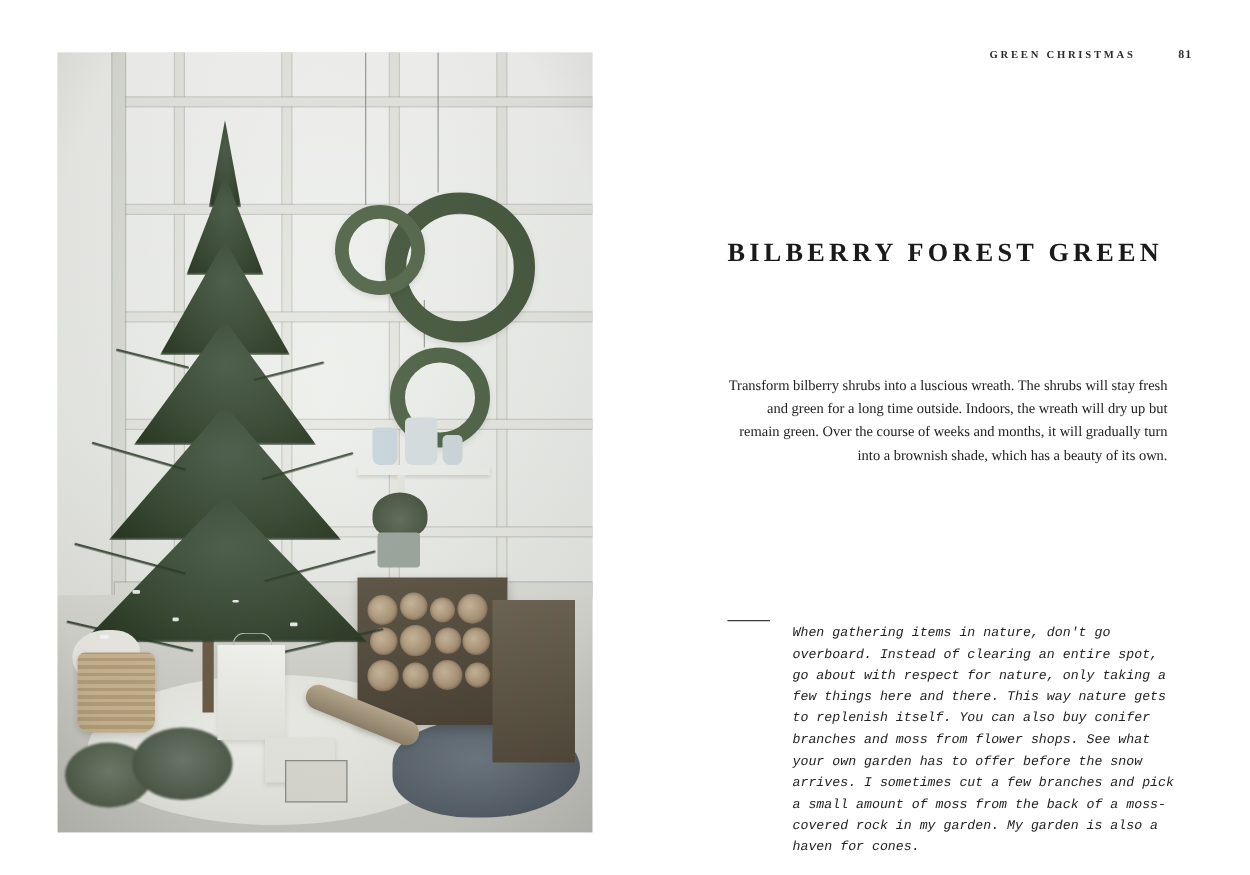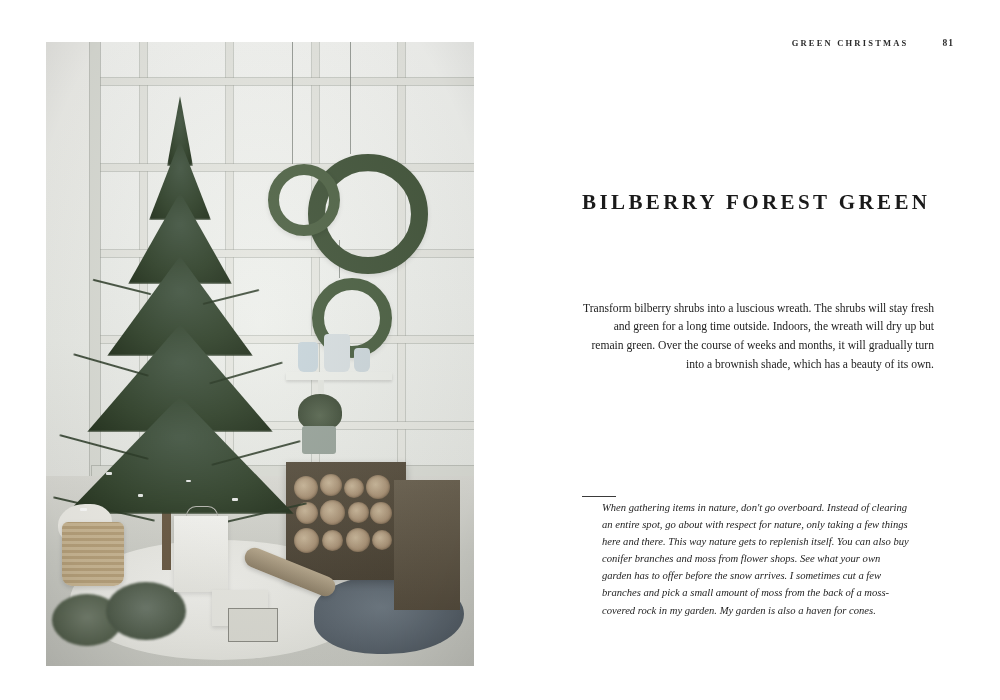--- a/index.html
+++ b/index.html
@@ -400,27 +400,27 @@
   }
   .note-rule {
     position: absolute;
     left: 0;
     top: 8px;
     width: 34px;
     height: 1px;
     background: #3a3a3a;
   }
   .note-text {
-    margin-left: 20px;
+    margin-left: 52px;
     width: 308px;
     font-style: italic;
     font-size: 10.6px;
     line-height: 1.62;
     color: #232323;
-    font-family: Liberation Serif, serif;
+    font-family: Liberation Mono, monospace;
   }
 </style>
 </head>
 <body>
 
 <div class="page">
 
   <div class="photo-wrap">
     <div class="photo">
 

